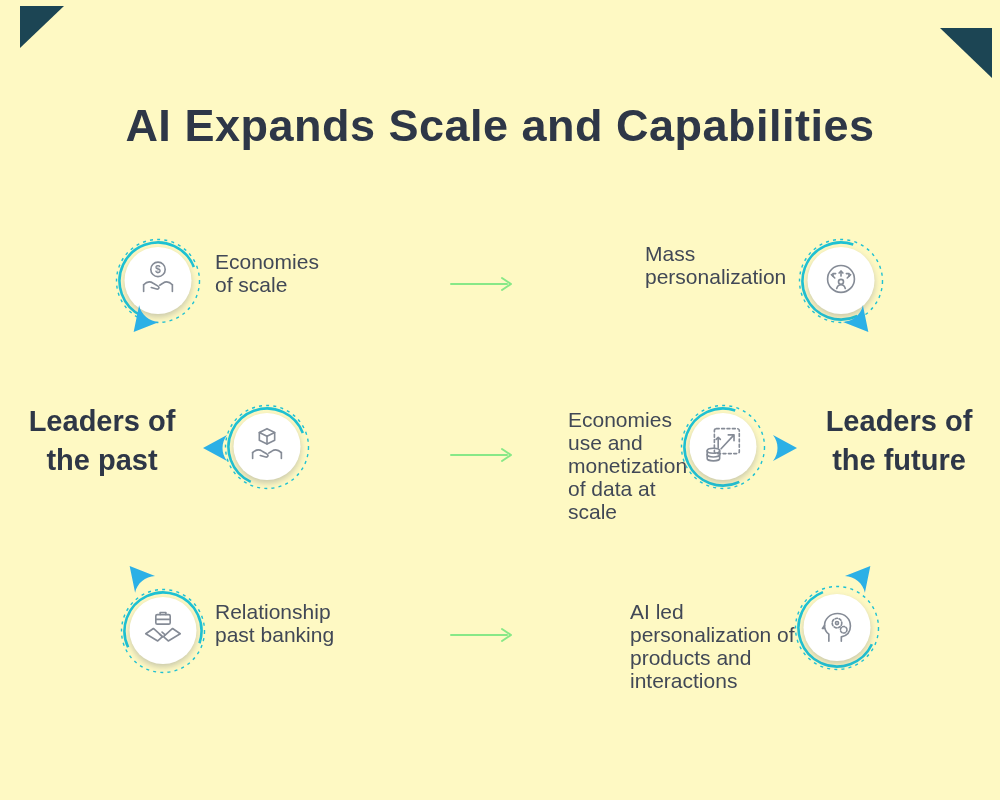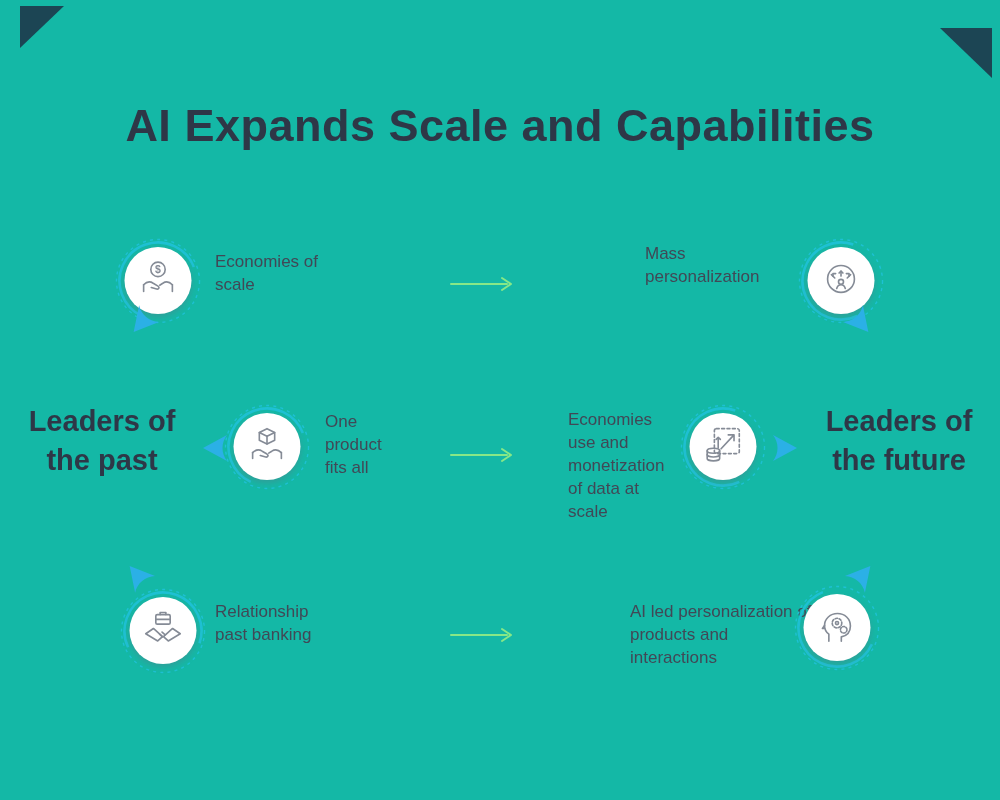--- a/index.html
+++ b/index.html
@@ -1,33 +1,33 @@
 <!DOCTYPE html>
 <html><head>
 <meta charset="utf-8">
 <style>
   html,body{margin:0;padding:0;background:#ffffff;}
   .canvas{
-    position:relative;width:1000px;height:800px;background:#14b8a6;overflow:hidden;
+    position:relative;width:1000px;height:800px;background:#fef9c3;overflow:hidden;
     font-family:"Liberation Sans", sans-serif;color:#414856;
   }
   .corner{position:absolute;background:#1c4554;}
   .corner.tl{left:20px;top:6px;width:44px;height:42px;clip-path:polygon(0 0,100% 0,0 100%);}
   .corner.tr{right:8px;top:28px;width:52px;height:50px;clip-path:polygon(0 0,100% 0,100% 100%);}
   .title{
     position:absolute;top:100px;left:0;width:100%;margin:0;text-align:center;
     font-size:45px;font-weight:bold;color:#2e3747;letter-spacing:.5px;
   }
   .side-label{
     position:absolute;text-align:center;font-size:29px;font-weight:bold;color:#2e3747;line-height:39px;
   }
   .side-label.left{left:28px;top:402px;width:148px;}
   .side-label.right{left:824px;top:402px;width:150px;}
   .item-label{
-    position:absolute;font-size:17px;line-height:23px;color:#414856;
+    position:absolute;font-size:21px;line-height:23px;color:#414856;
   }
   .item-label.ra{text-align:left;}
   .medallion{position:absolute;width:86px;height:86px;}
   .medallion svg{position:absolute;}
   .medallion .ring{left:0;top:0;}
   .medallion .glyph{left:20px;top:17px;}
   .medallion .face{filter:drop-shadow(0 3px 3px rgba(100,110,125,.35));}
   .garrow{position:absolute;width:64px;height:16px;}
   .swoosh{position:absolute;width:32px;height:32px;}
   .icon-stroke{fill:none;stroke:#858b96;stroke-width:1.7;stroke-linecap:round;stroke-linejoin:round;}
@@ -107,21 +107,20 @@
       <g class="icon-stroke">
         <path d="M24 8l8 4-8 4-8-4z"></path>
         <path d="M16 12v8l8 4 8-4v-8"></path>
         <path d="M24 16v8"></path>
         <path d="M9 33c3-3 7-3.5 10-1.5l5 3c2 1.3.8 3.6-1.4 3L17 36"></path>
         <path d="M39 33c-3-3-7-3.5-10-1.5l-3.2 2"></path>
         <path d="M9 33v6 M39 33v6"></path>
       </g>
     </svg>
   </div>
-  <div class="item-label la" style="left:325px;top:410px;width:70px">One product fits all</div>
 
   <svg class="garrow" style="left:450px;top:447px" viewBox="0 0 64 16">
     <line x1="1" y1="8" x2="57" y2="8" stroke="#87e887" stroke-width="2" stroke-linecap="round"></line>
     <path d="M52 2l9 6-9 6" fill="none" stroke="#87e887" stroke-width="2" stroke-linecap="round" stroke-linejoin="round"></path>
   </svg>
 
   <div class="item-label ra" style="left:568px;top:408px;width:102px">Economies use and monetization of data at scale</div>
   <div class="medallion" style="left:680px;top:404px">
     <svg class="ring" width="86" height="86" viewBox="0 0 86 86">
       <circle cx="43" cy="43" r="41.5" fill="none" stroke="#1ec1d3" stroke-width="1.4" stroke-dasharray="3 4.2"></circle>

